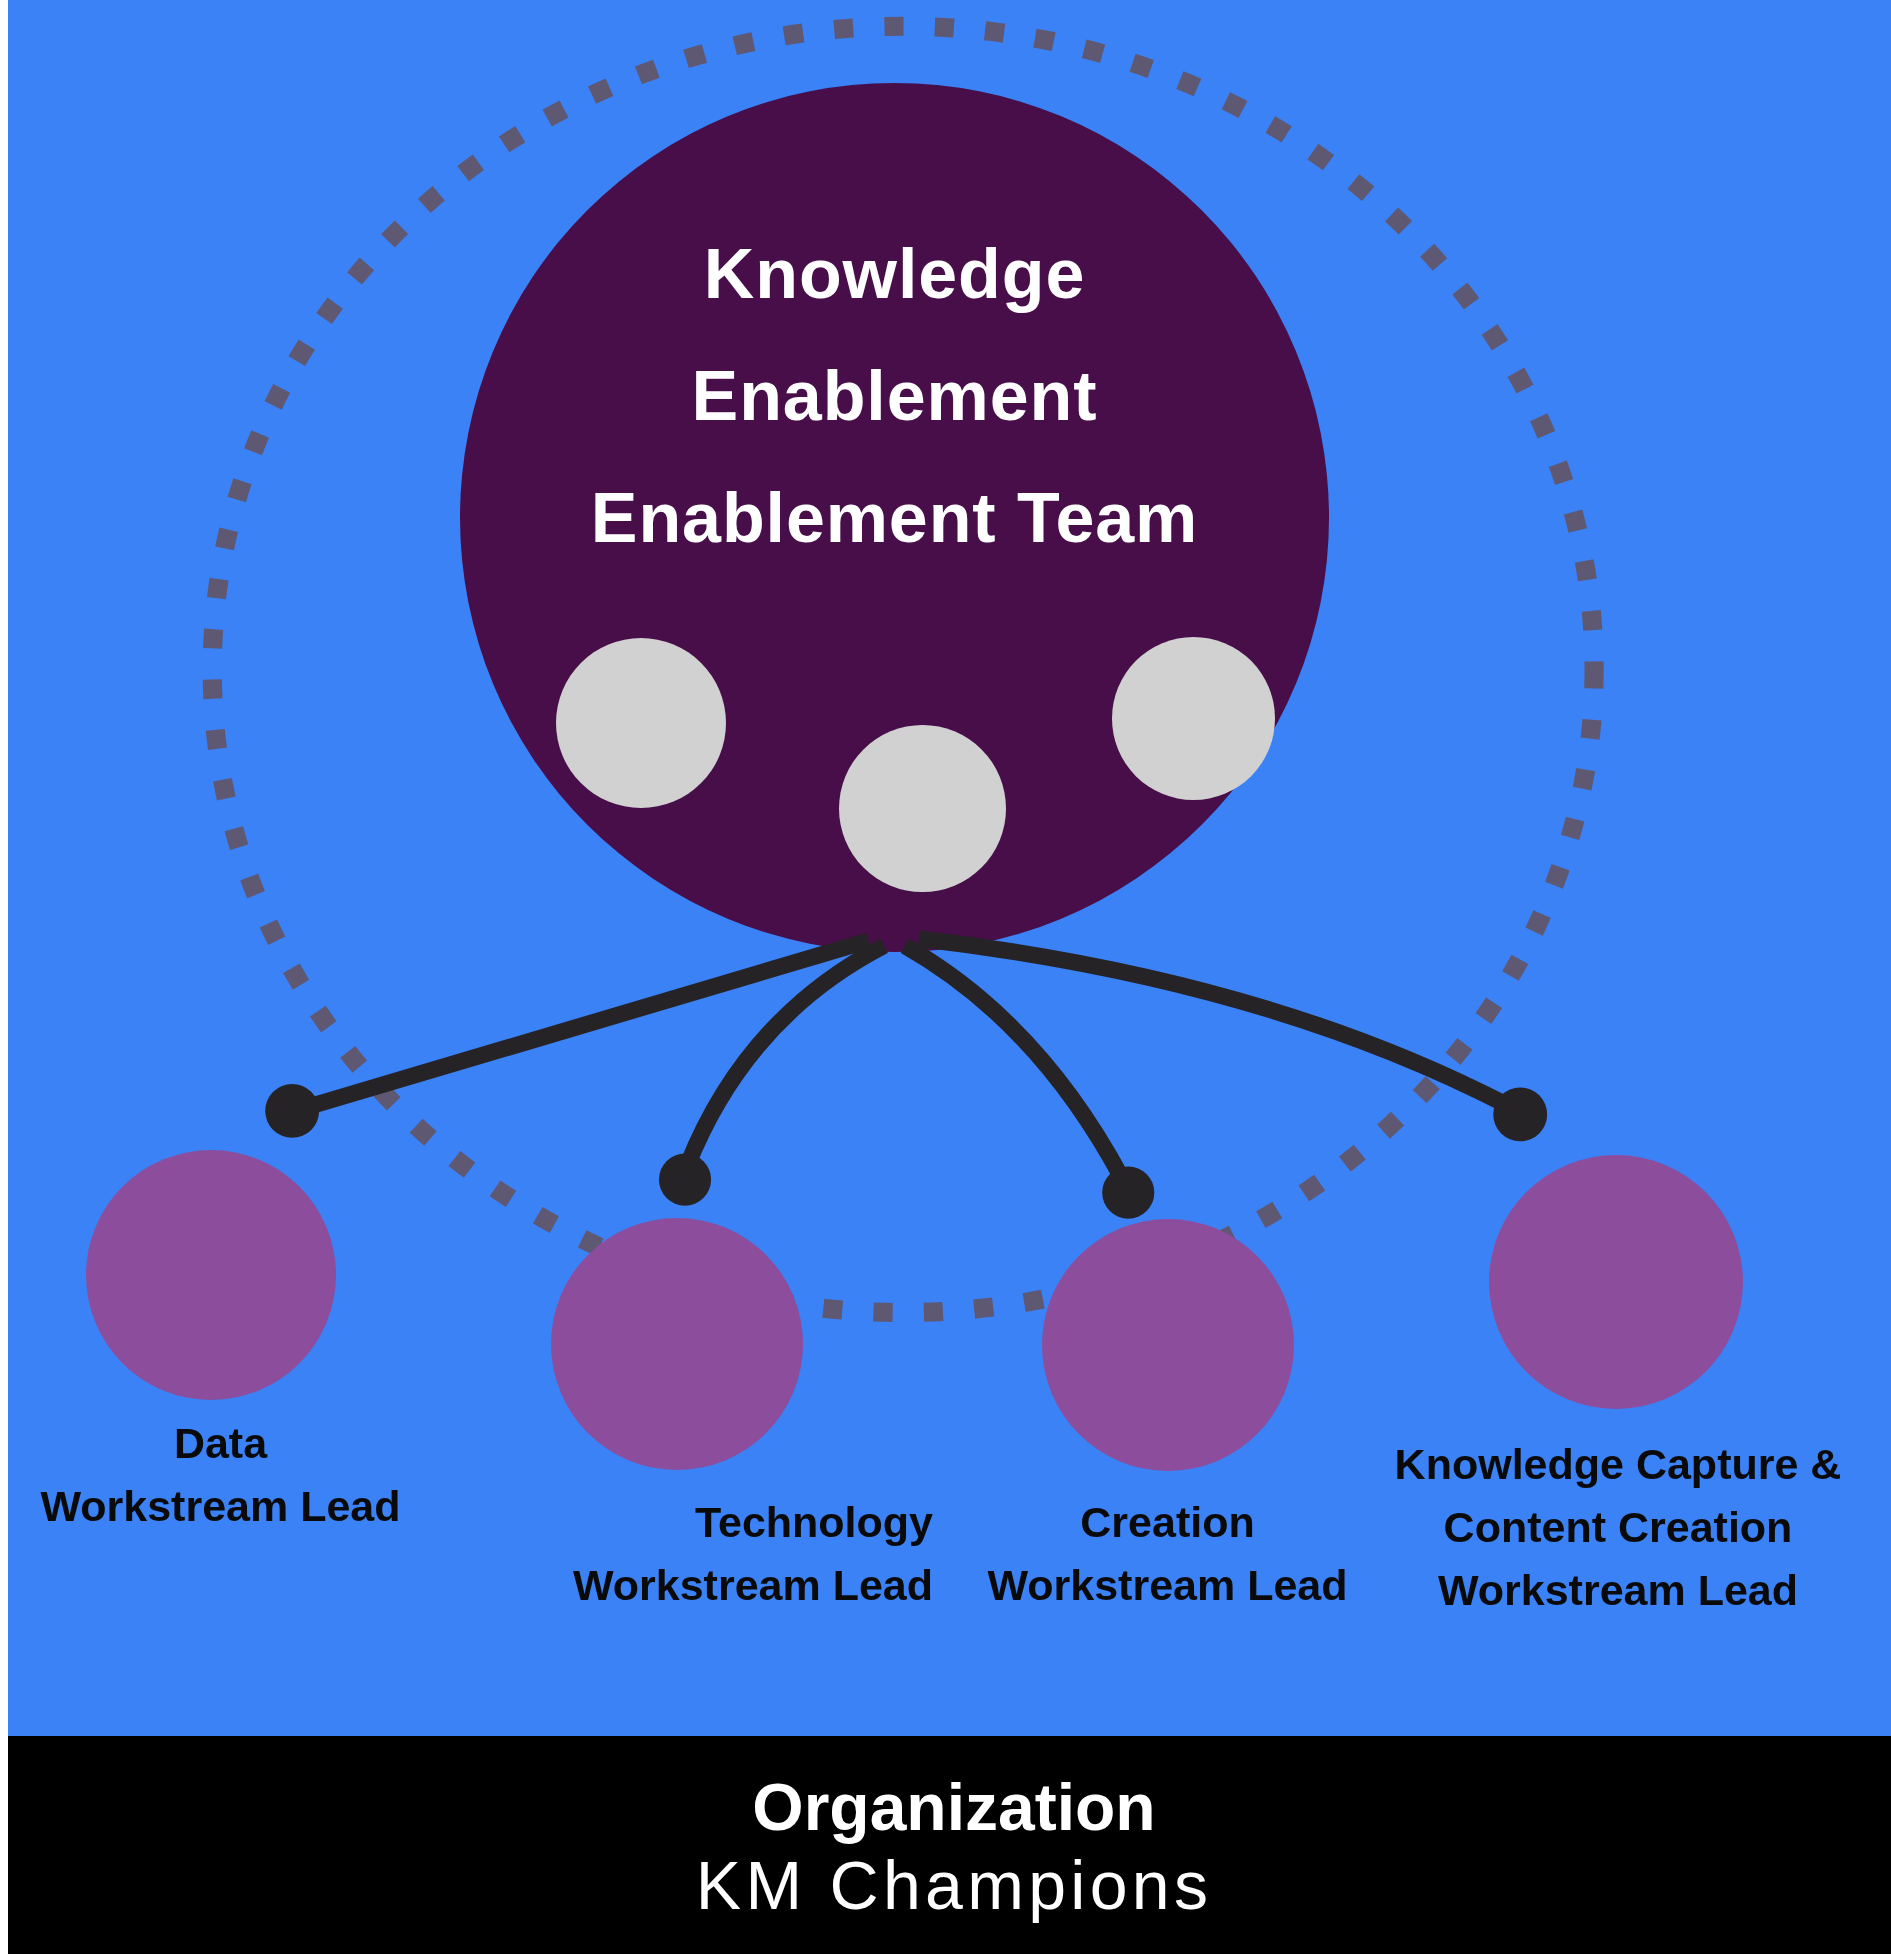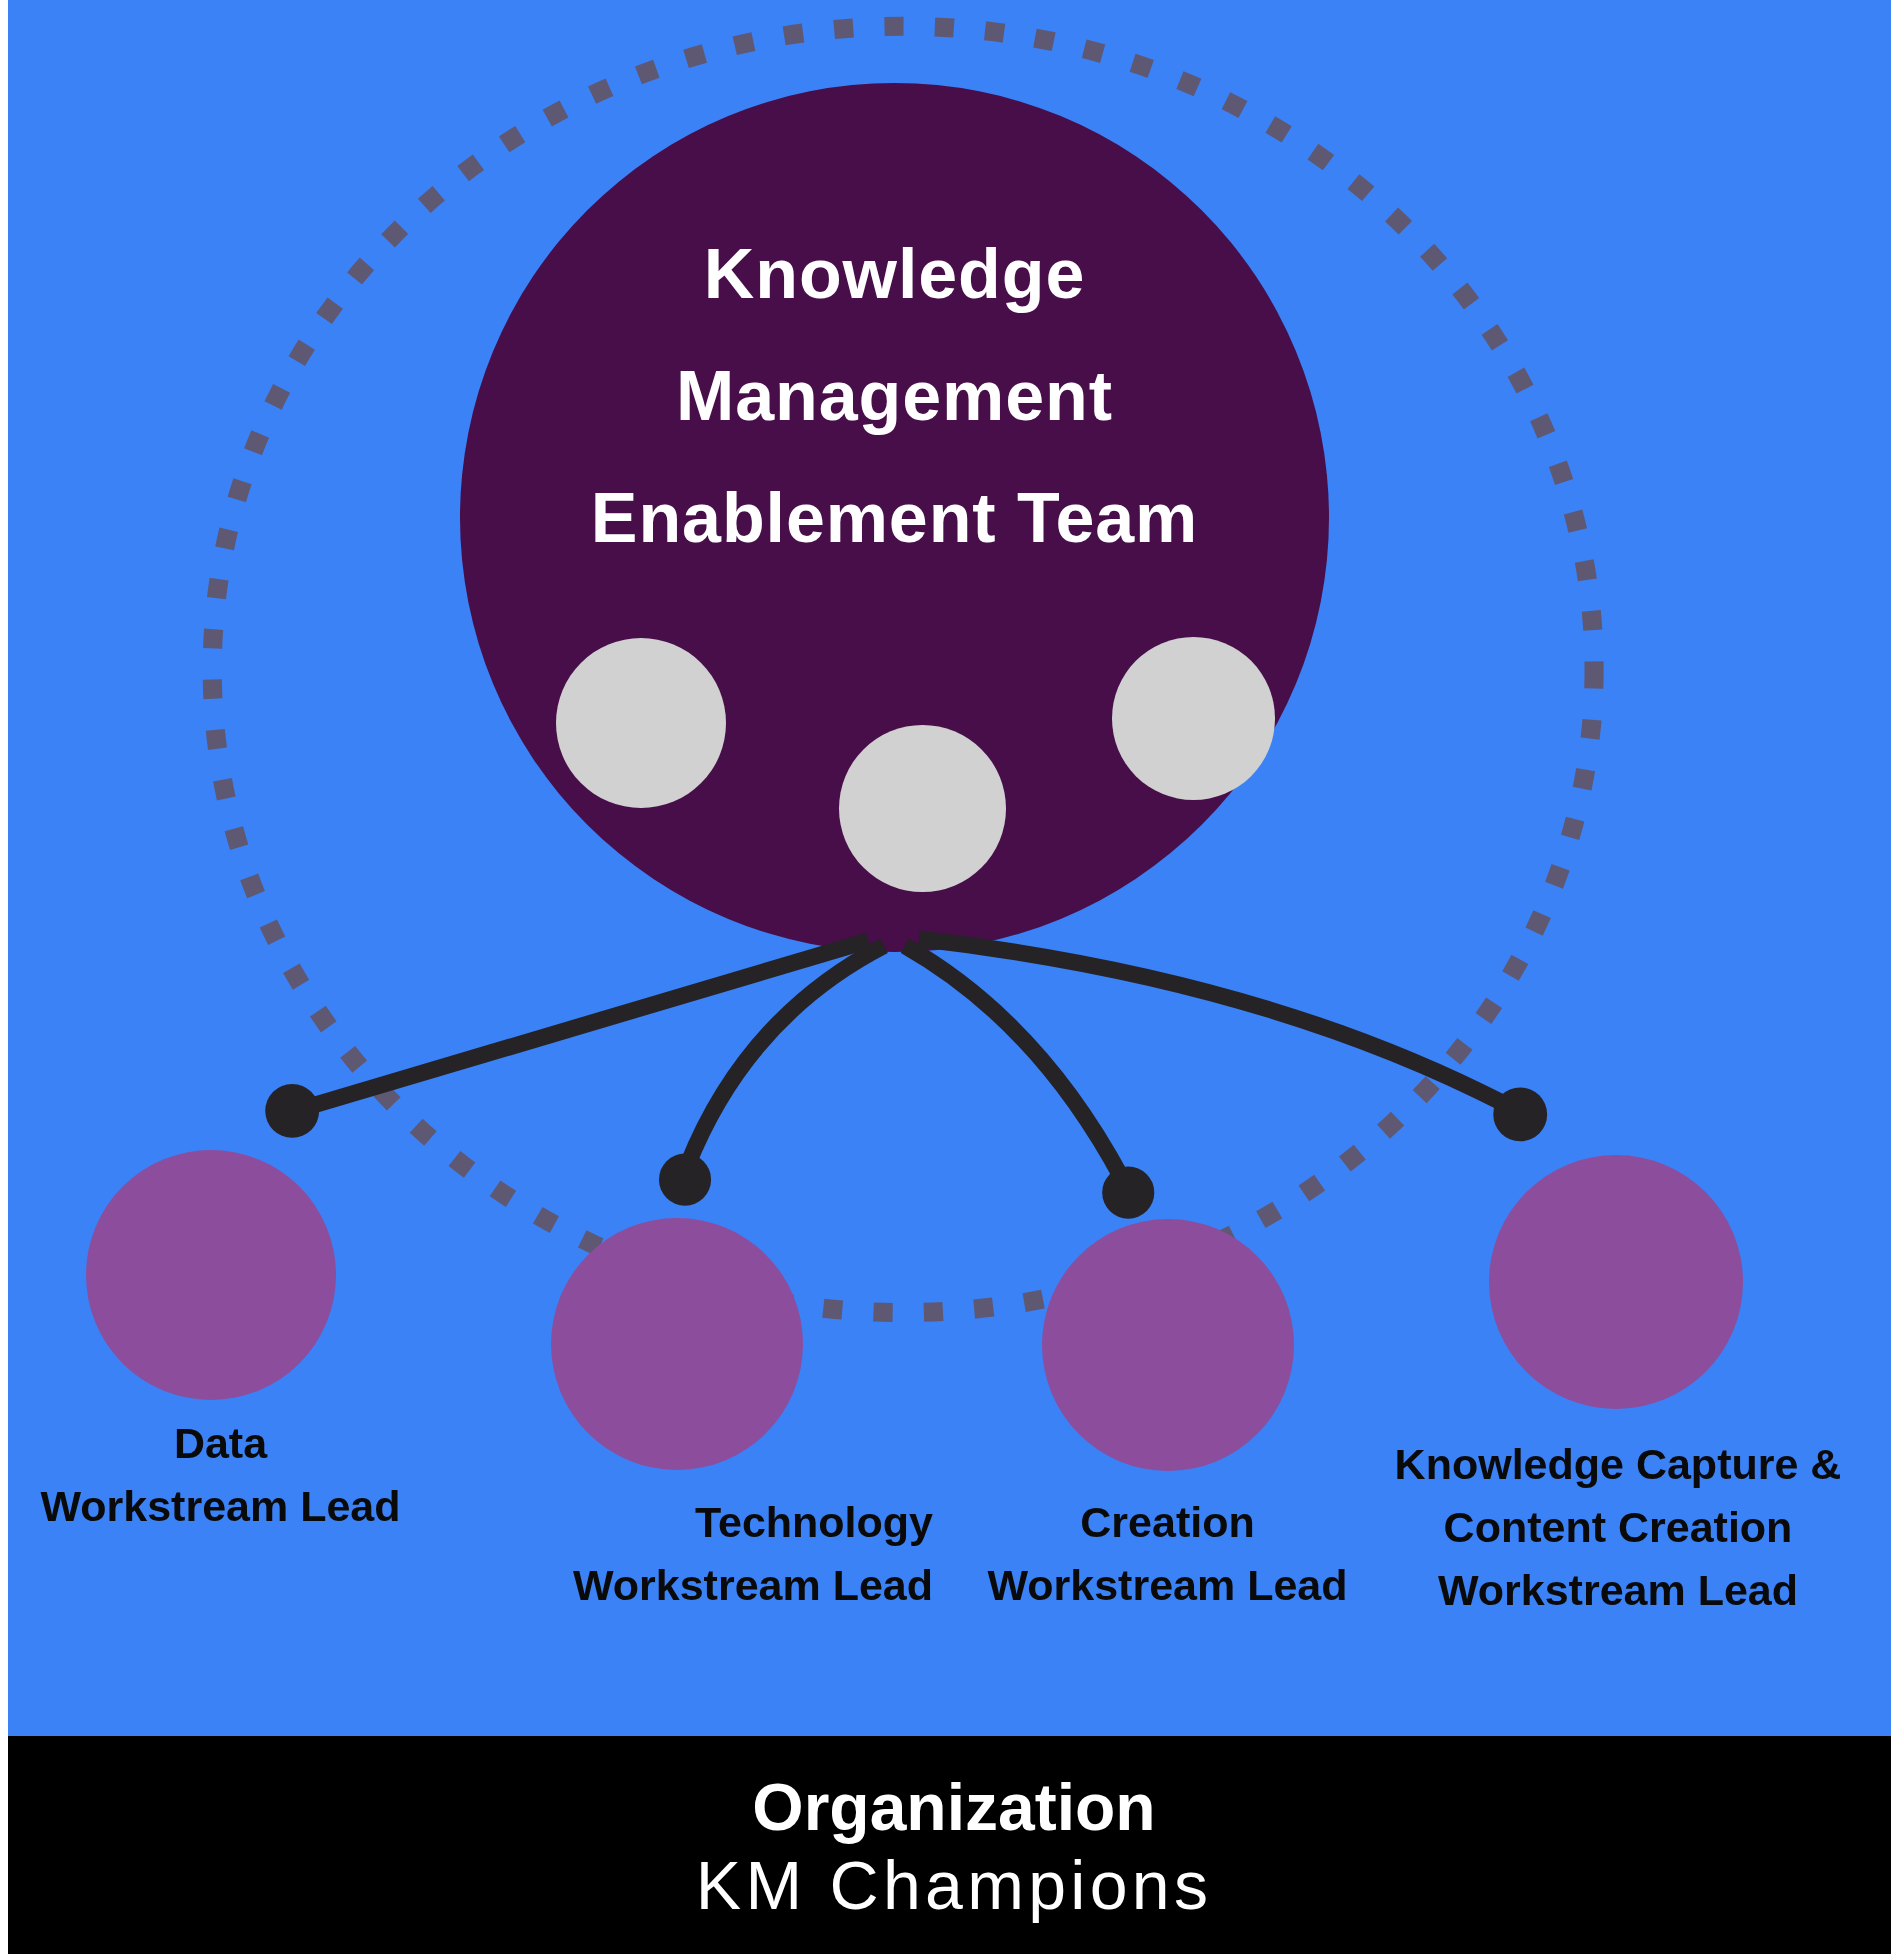--- a/index.html
+++ b/index.html
@@ -97,21 +97,21 @@
 
 <div class="canvas">
 
   <svg class="layer-svg" viewBox="0 0 2177 2249">
     <ellipse cx="1030" cy="770" rx="795" ry="740" fill="none" stroke="#5F5873" stroke-width="22" stroke-dasharray="22 36"></ellipse>
   </svg>
 
   <div class="big-circle"></div>
   <div class="big-title">
     <div>Knowledge</div>
-    <div>Management</div>
+    <div>Enablement</div>
     <div>Enablement Team</div>
   </div>
   <div class="member-dot m1"></div>
   <div class="member-dot m2"></div>
   <div class="member-dot m3"></div>
 
   <svg class="layer-svg" viewBox="0 0 2177 2249">
     <g fill="none" stroke="#262326" stroke-width="19">
       <path d="M 990 1082 Q 680 1175 350 1272"></path>
       <path d="M 1008 1088 Q 850 1170 782 1340"></path>

